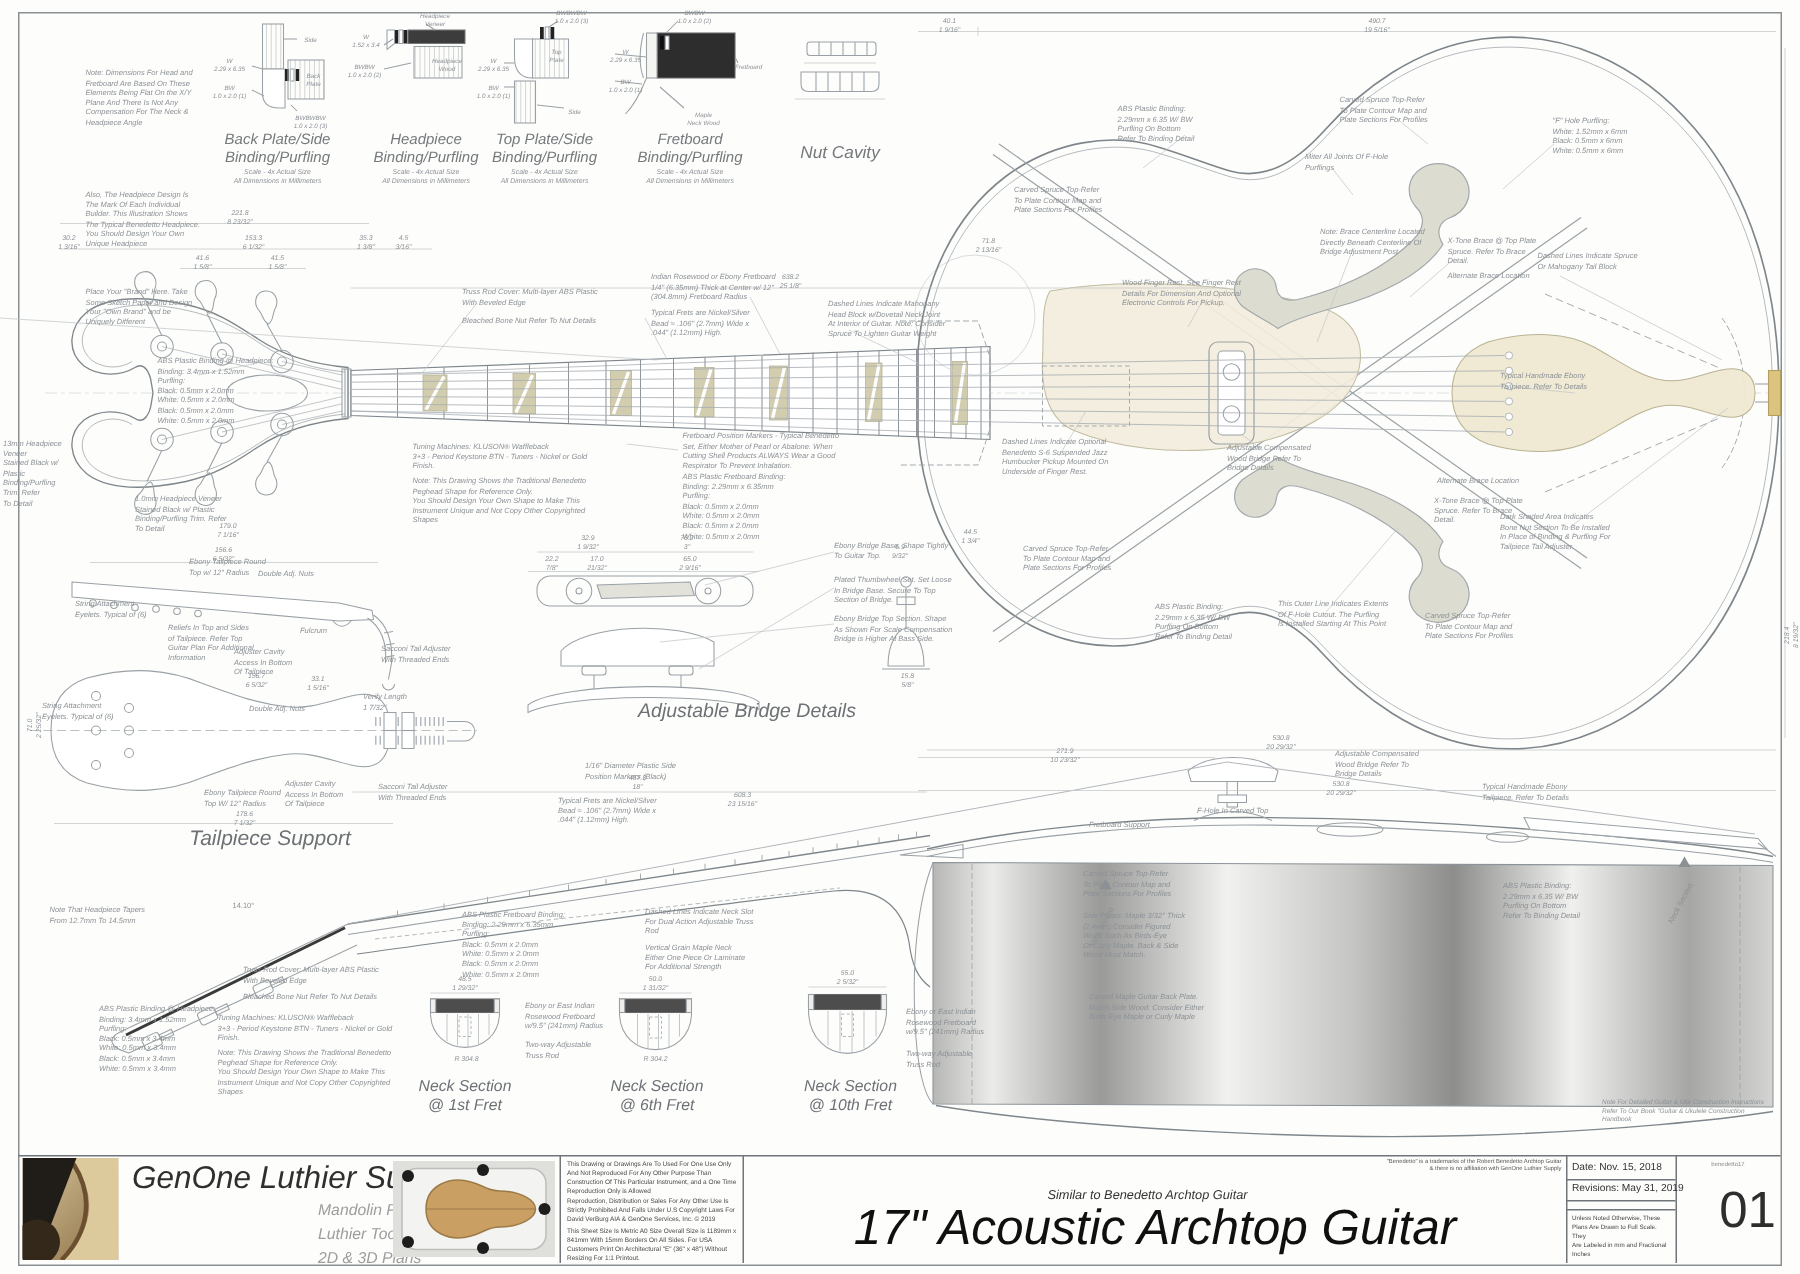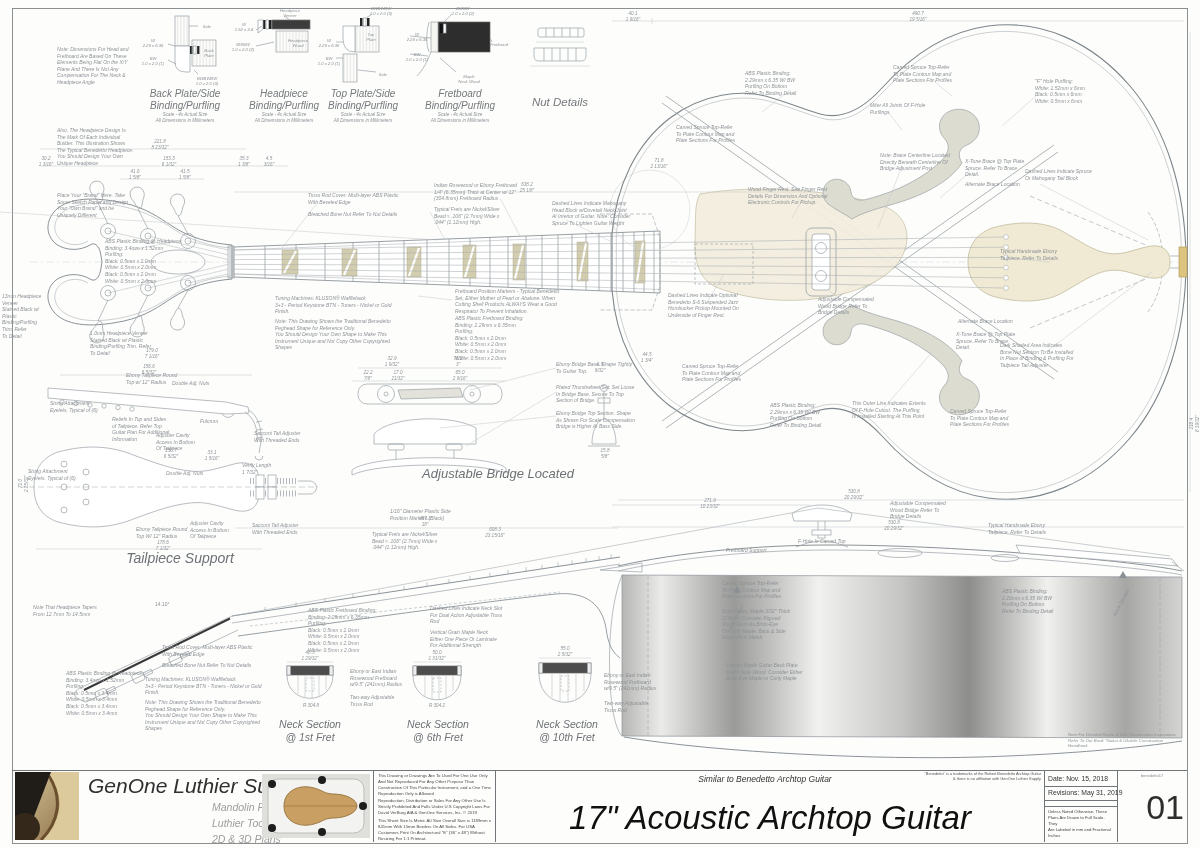--- a/index.html
+++ b/index.html
@@ -496,21 +496,21 @@
   <div class="dsub" style="left:238px;top:112px;width:92px">Scale - 4x Actual Size
 All Dimensions in Millimeters</div>
   <div class="dtitle" style="left:318px;top:88px;width:90px">Top Plate/Side
 Binding/Purfling</div>
   <div class="dsub" style="left:318px;top:112px;width:90px">Scale - 4x Actual Size
 All Dimensions in Millimeters</div>
   <div class="dtitle" style="left:416px;top:88px;width:88px">Fretboard
 Binding/Purfling</div>
   <div class="dsub" style="left:416px;top:112px;width:88px">Scale - 4x Actual Size
 All Dimensions in Millimeters</div>
-  <div class="dtitle" style="left:516px;top:96px;width:88px;font-size:11.5px">Nut Details</div>
+  <div class="dtitle" style="left:516px;top:96px;width:88px;font-size:11.5px">Nut Cavity</div>
 
   <div class="tlabel" style="left:196px;top:24px;width:22px">Side</div>
   <div class="tlabel" style="left:138px;top:38px;width:30px">W
 2.29 x 6.35</div>
   <div class="tlabel" style="left:138px;top:56px;width:30px">BW
 1.0 x 2.0 (1)</div>
   <div class="tlabel" style="left:198px;top:48px;width:22px">Back
 Plate</div>
   <div class="tlabel" style="left:190px;top:76px;width:34px">BWBWBW
 1.0 x 2.0 (3)</div>
@@ -651,21 +651,21 @@
 Handbook</div>
 
   <div class="ann" style="left:556px;top:361px;width:106px">Ebony Bridge Base. Shape Tightly
 To Guitar Top.</div>
   <div class="ann" style="left:556px;top:384px;width:106px">Plated Thumbwheel Set. Set Loose
 In Bridge Base. Secure To Top
 Section of Bridge.</div>
   <div class="ann" style="left:556px;top:410px;width:106px">Ebony Bridge Top Section. Shape
 As Shown For Scale Compensation
 Bridge is Higher At Bass Side.</div>
-  <div class="stitle" style="left:388px;top:466px;width:220px;text-align:center">Adjustable Bridge Located</div>
+  <div class="stitle" style="left:388px;top:466px;width:220px;text-align:center">Adjustable Bridge Details</div>
 
   <div class="ann" style="left:50px;top:400px;width:62px">String Attachment
 Eyelets. Typical of (6)</div>
   <div class="ann" style="left:126px;top:372px;width:74px">Ebony Tailpiece Round
 Top w/ 12" Radius</div>
   <div class="ann" style="left:172px;top:380px;width:58px">Double Adj. Nuts</div>
   <div class="ann" style="left:112px;top:416px;width:82px">Reliefs In Top and Sides
 of Tailpiece. Refer Top
 Guitar Plan For Additional
 Information</div>
@@ -878,21 +878,21 @@
 Construction Of This Particular Instrument, and a One Time
 Reproduction Only is Allowed</div>
   <div class="legal" style="left:378px;top:798px;width:114px">Reproduction, Distribution or Sales For Any Other Use Is
 Strictly Prohibited And Falls Under U.S Copyright Laws For
 David VerBurg AIA &amp; GenOne Services, Inc. © 2019</div>
   <div class="legal" style="left:378px;top:818px;width:114px">This Sheet Size Is Metric A0 Size Overall Size is 1189mm x
 841mm With 15mm Borders On All Sides. For USA
 Customers Print On Architectural "E" (36" x 48") Without
 Resizing For 1:1 Printout.</div>
 
-  <div class="subtitle" style="left:580px;top:774px;width:370px">Similar to Benedetto Archtop Guitar</div>
+  <div class="subtitle" style="left:580px;top:791px;width:370px">Similar to Benedetto Archtop Guitar</div>
   <div class="main-title" style="left:500px;top:799px;width:540px">17" Acoustic Archtop Guitar</div>
   <div class="tm" style="left:905px;top:771px;width:136px;text-align:right">"Benedetto" is a trademarks of the Robert Benedetto Archtop Guitar
 &amp; there is no affiliation with GenOne Luthier Supply</div>
 
   <div class="meta" style="left:1048px;top:775px">Date: Nov. 15, 2018</div>
   <div class="meta" style="left:1048px;top:789px">Revisions: May 31, 2019</div>
   <div class="meta-small" style="left:1048px;top:809px;width:66px">Unless Noted Otherwise, These
 Plans Are Drawn to Full Scale. They
 Are Labeled in mm and Fractional
 Inches</div>

